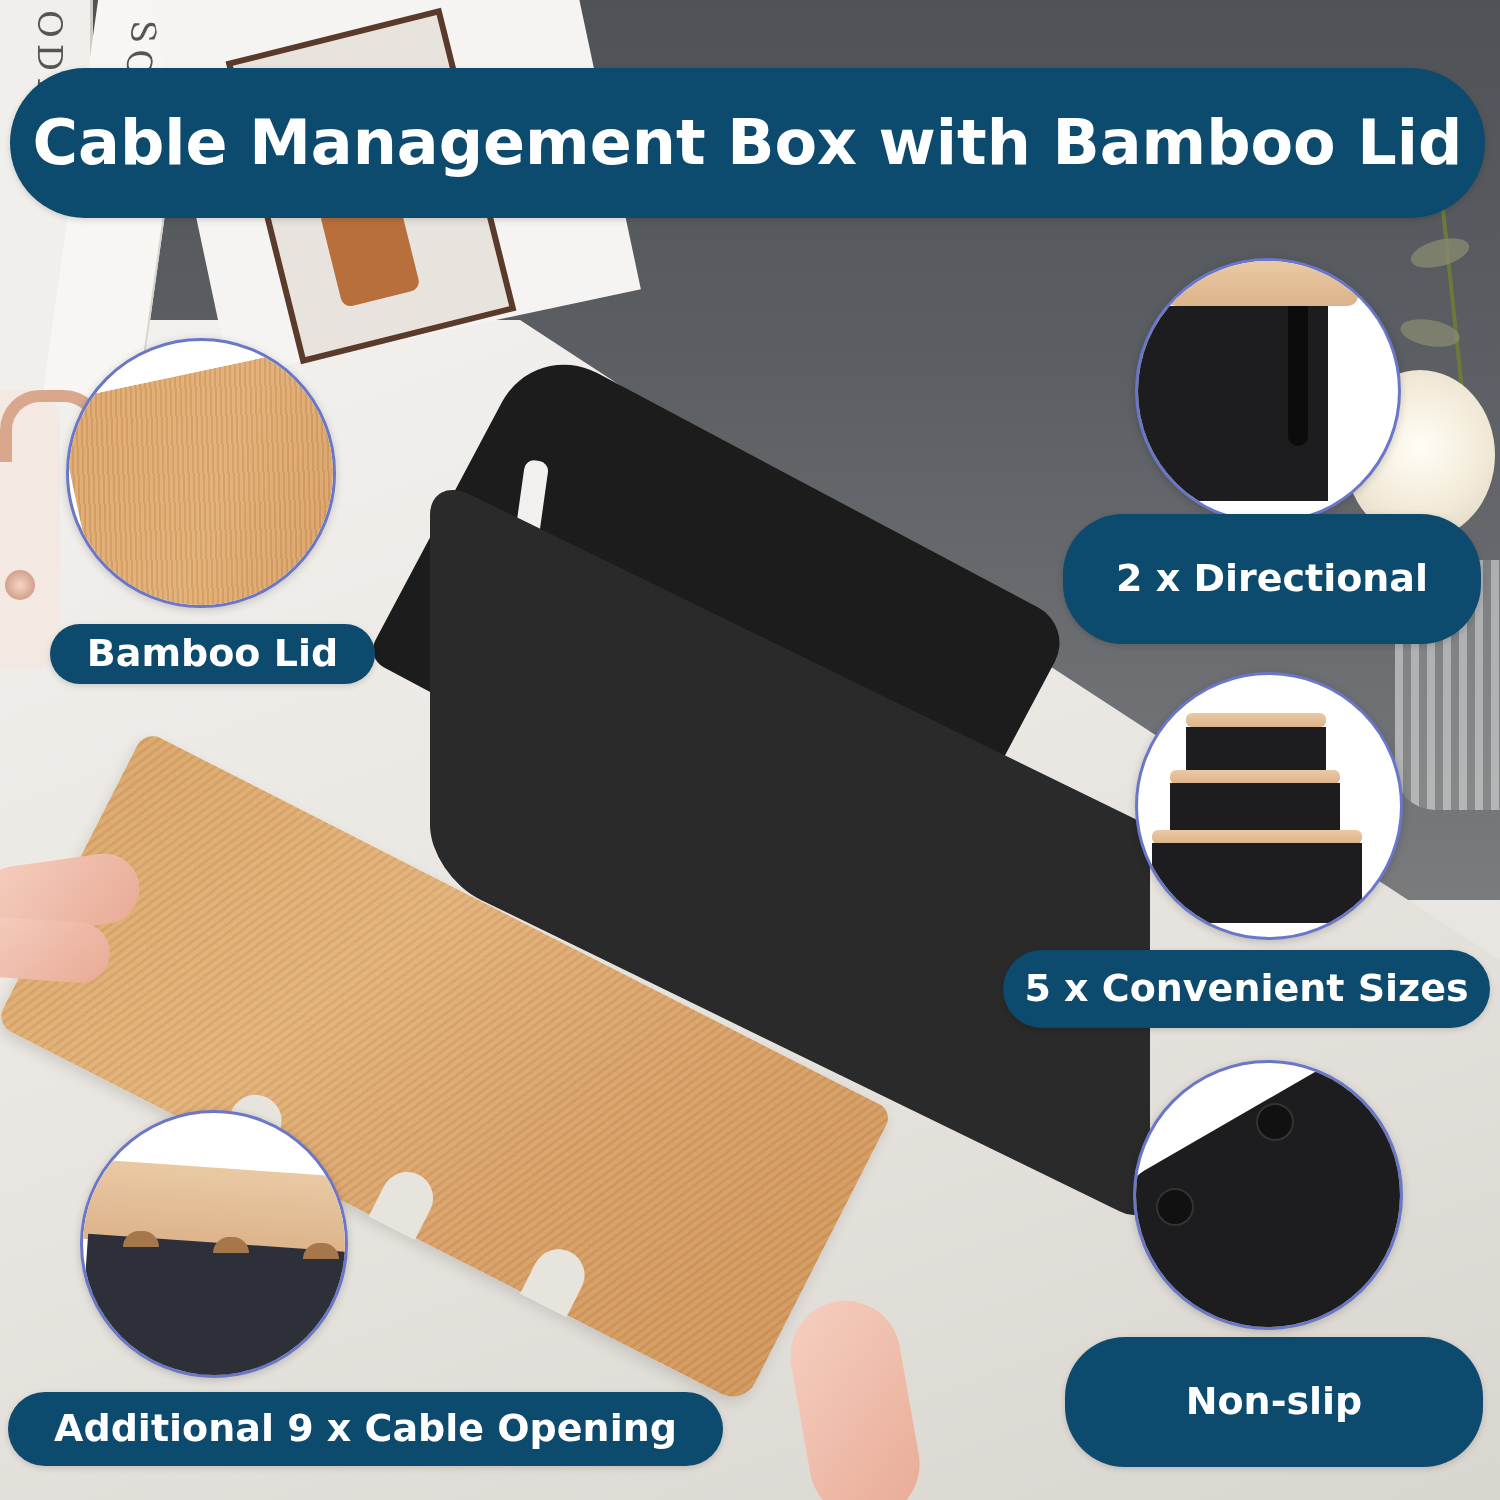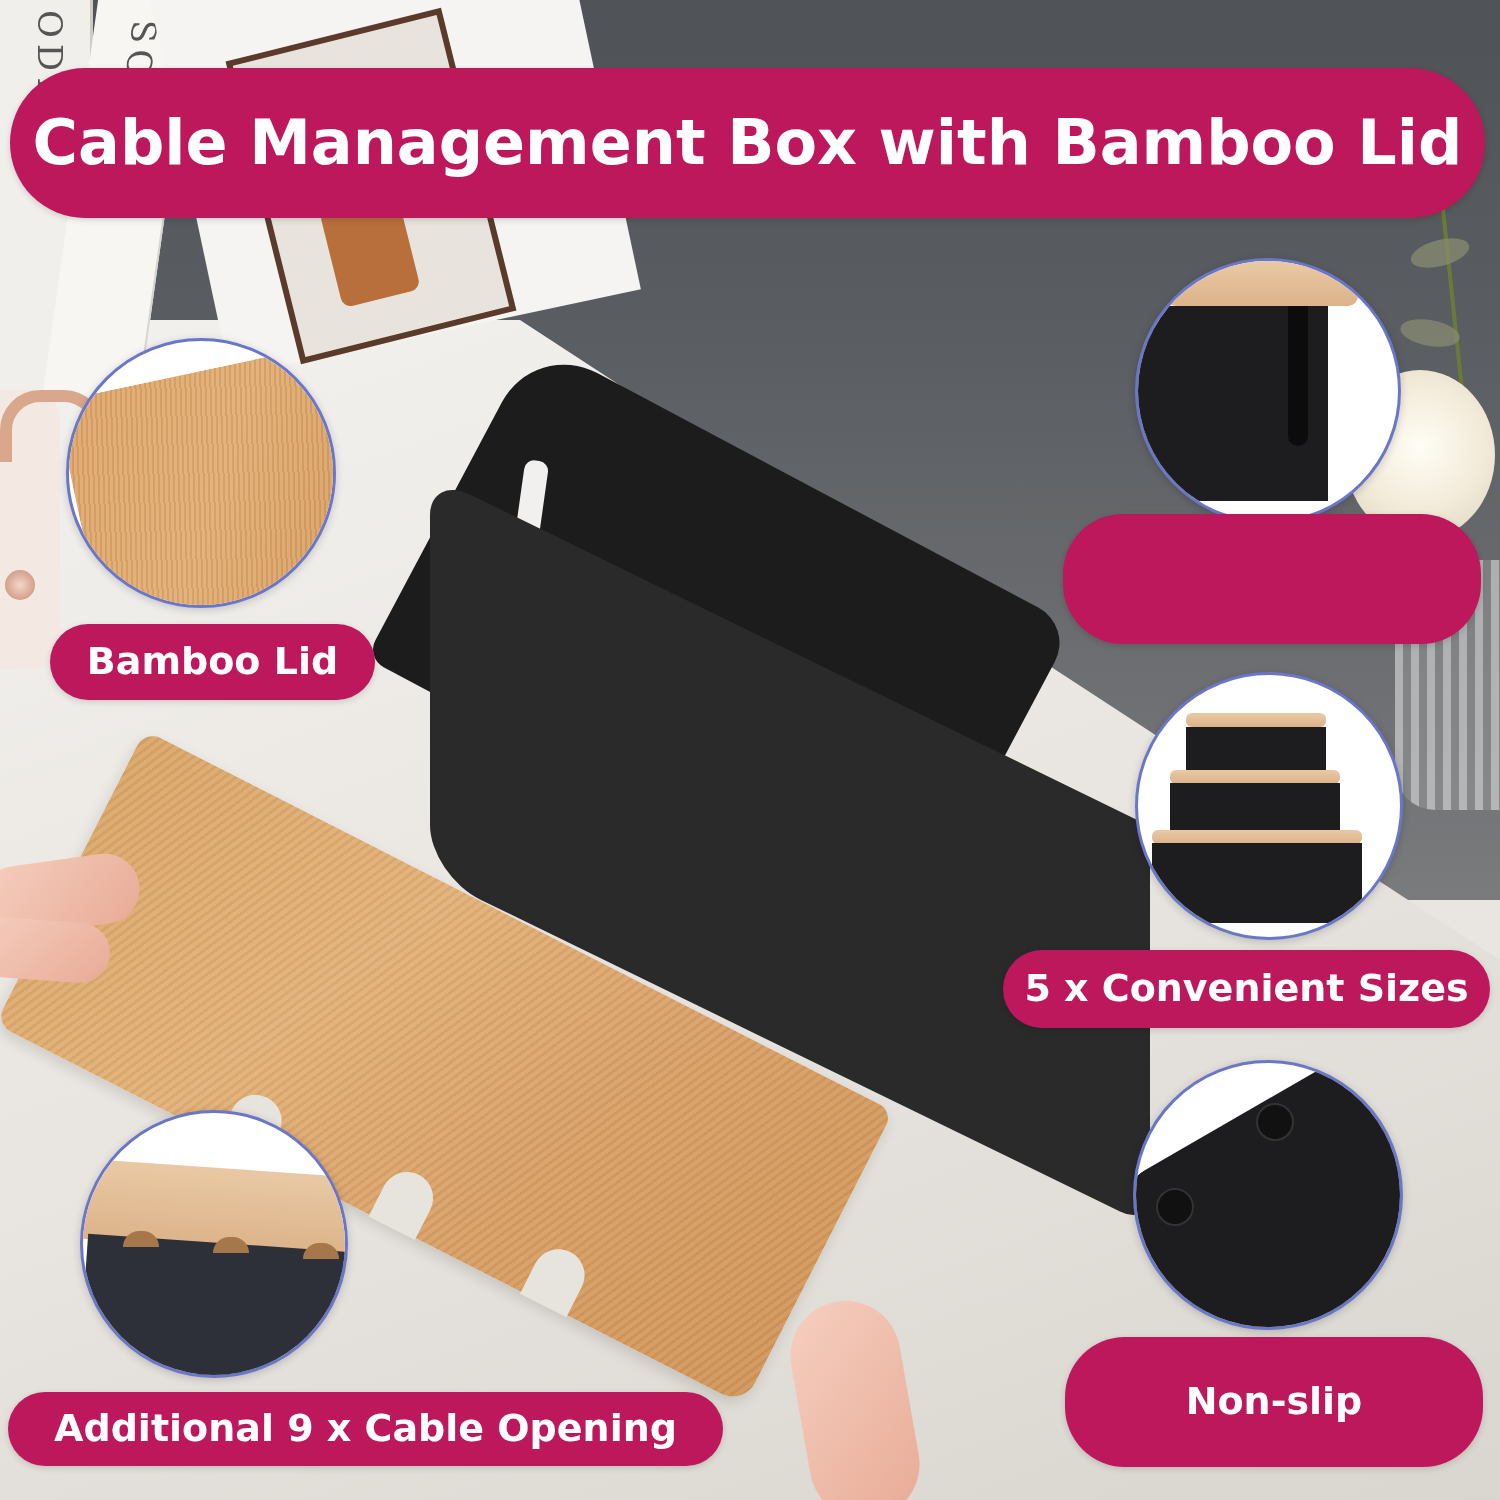--- a/index.html
+++ b/index.html
@@ -93,21 +93,21 @@
     background:
       repeating-linear-gradient(100deg, rgba(150,90,40,.14) 0 2px, rgba(255,235,200,.10) 2px 5px),
       linear-gradient(120deg, #dca56a, #e1ad74 50%, #d39a5e);
   }
   .lightwood { background: linear-gradient(180deg, #e9c9a4, #dcb38a); }
   .black { background: #1d1d1f; }
   .navy { background: #2d3038; }
 
   
   .pill {
-    background: #be185d; color: #ffffff; font-weight: bold;
+    background: #0c4a6e; color: #ffffff; font-weight: bold;
     display: flex; align-items: center; justify-content: center; text-align: center;
     border-radius: 60px; box-shadow: 0 2px 6px rgba(0,0,0,.15);
     font-family: "DejaVu Sans", "Liberation Sans", sans-serif; line-height: 1.1;
   }
 </style>
 </head>
 <body>
 
 <div class="abs bg-wall"></div>
 <div class="abs bg-desk2"></div>
@@ -157,28 +157,29 @@
 </div>
 <div class="abs hand" style="left:-20px; top:860px; width:160px; height:70px; transform:rotate(-8deg);"></div>
 <div class="abs hand" style="left:-30px; top:920px; width:140px; height:60px; transform:rotate(4deg);"></div>
 <div class="abs hand" style="left:800px; top:1300px; width:110px; height:220px; transform:rotate(-10deg);"></div>
 
 <div class="abs pill" style="left:10px; top:68px; width:1475px; height:150px; font-size:62px; border-radius:75px;">Cable Management Box with Bamboo Lid</div>
 
 <div class="abs inset" style="left:66px; top:338px; width:264px; height:264px;">
   <div class="abs wood" style="left:10px; top:30px; width:270px; height:260px; border-radius:30px; transform:rotate(-12deg);"></div>
 </div>
-<div class="abs pill" style="left:50px; top:624px; width:325px; height:76px; font-size:38px;">Bamboo Lid</div>
+<div class="abs pill" style="left:50px; top:624px; width:325px; height:60px; font-size:38px;">Bamboo Lid</div>
 
 <div class="abs inset" style="left:1135px; top:258px; width:260px; height:260px;">
   <div class="abs lightwood" style="left:20px; top:0px; width:200px; height:45px; border-radius:0 0 10px 20px;"></div>
   <div class="abs black" style="left:0px; top:45px; width:190px; height:195px;"></div>
   <div class="abs" style="left:150px; top:45px; width:20px; height:140px; background:#0c0c0d; border-radius:0 0 10px 10px;"></div>
 </div>
 <div class="abs pill" style="left:1063px; top:514px; width:418px; height:130px; font-size:38px; flex-direction:column;">
+  <span>2 x Directional</span>
 </div>
 
 <div class="abs inset" style="left:1135px; top:672px; width:262px; height:262px;">
   <div class="abs lightwood" style="left:48px; top:38px; width:140px; height:14px; border-radius:6px;"></div>
   <div class="abs black" style="left:48px; top:52px; width:140px; height:50px;"></div>
   <div class="abs lightwood" style="left:32px; top:95px; width:170px; height:14px; border-radius:6px;"></div>
   <div class="abs black" style="left:32px; top:108px; width:170px; height:62px;"></div>
   <div class="abs lightwood" style="left:14px; top:155px; width:210px; height:14px; border-radius:6px;"></div>
   <div class="abs black" style="left:14px; top:168px; width:210px; height:80px;"></div>
 </div>

